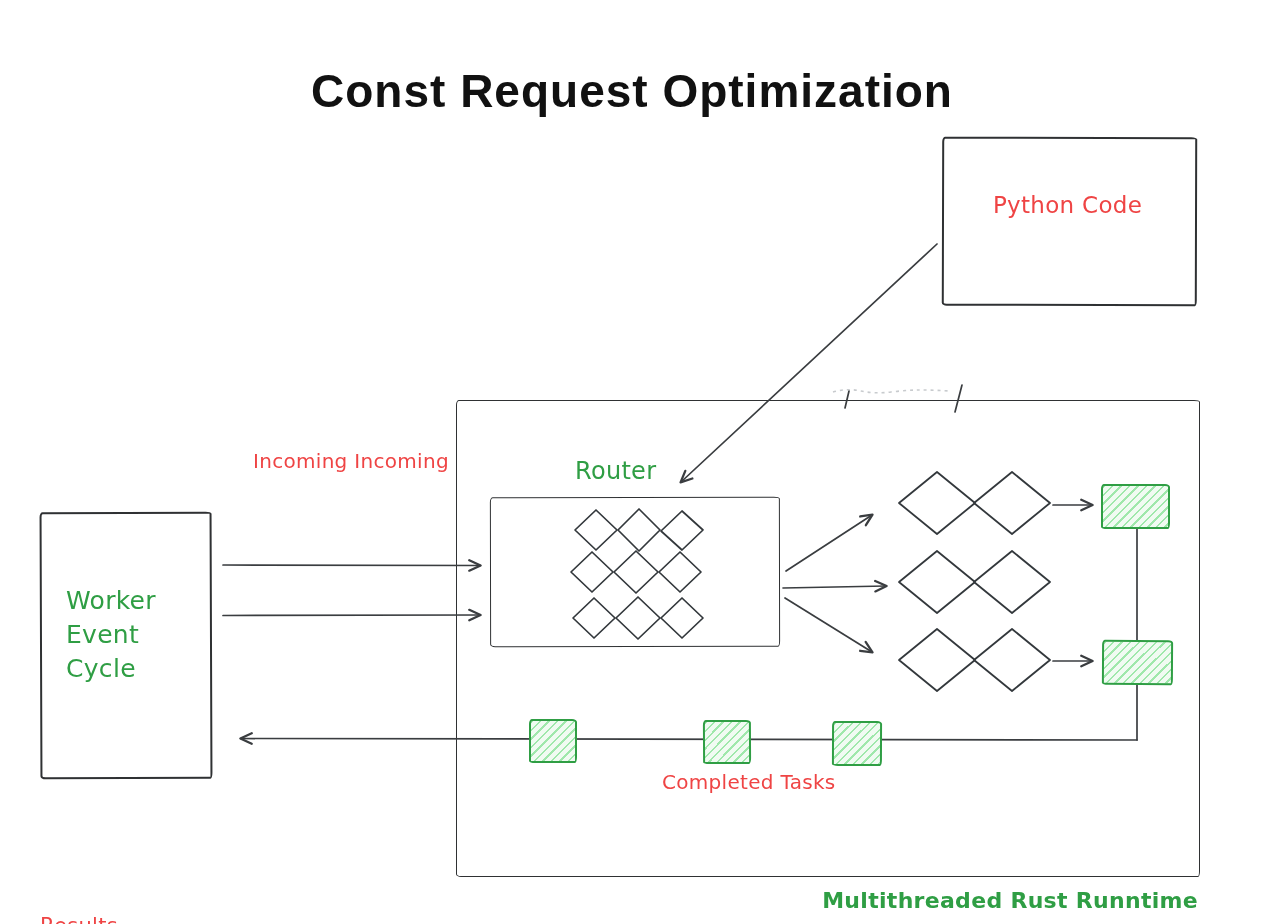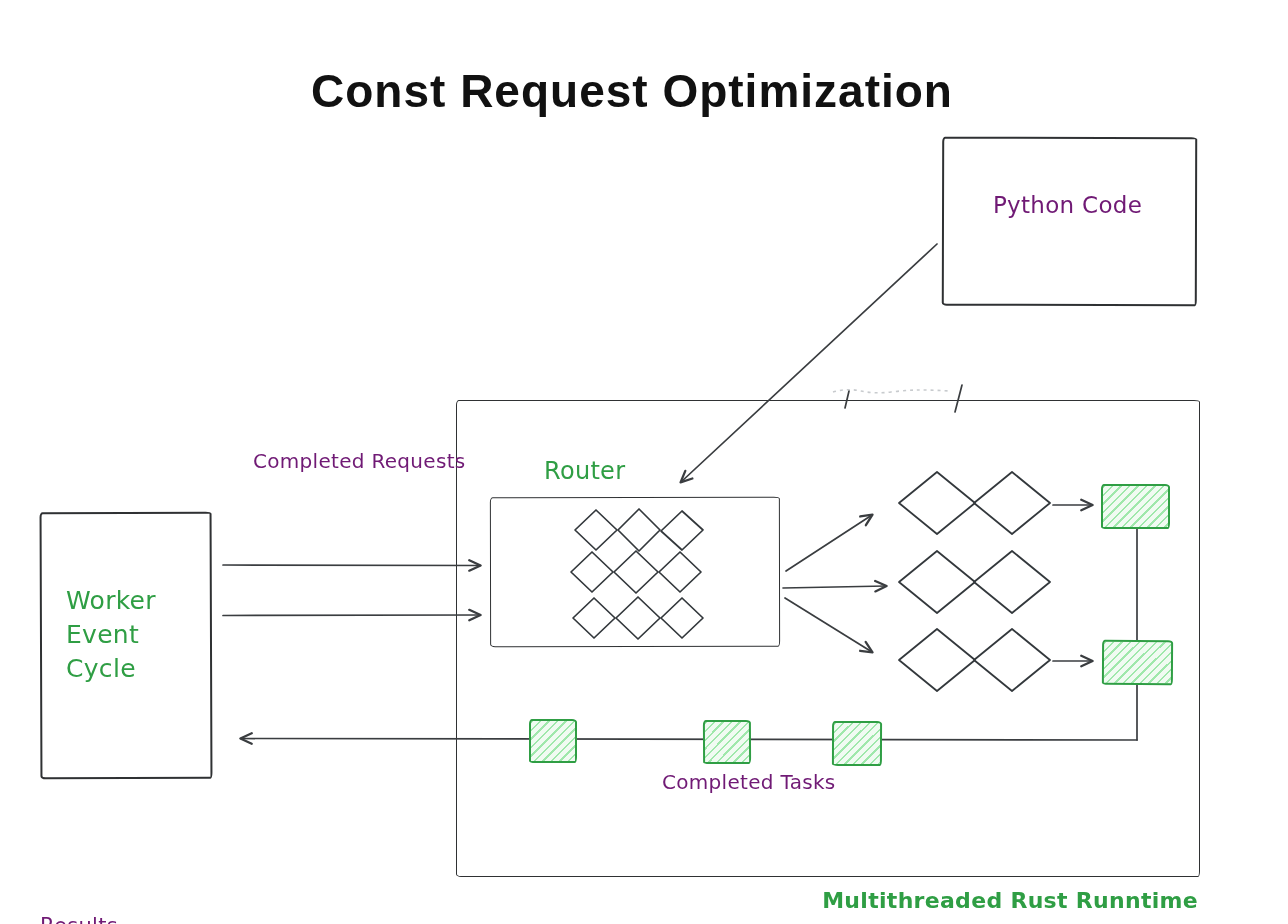--- a/index.html
+++ b/index.html
@@ -33,24 +33,24 @@
   .runtime-box{left:456px;top:400px;width:742px;height:475px;background:transparent;border-width:1.6px;}
   .router-box{left:490px;top:497px;width:288px;height:148px;background:transparent;border-width:1.8px;transform:rotate(-0.1deg);}
   .worker-box{left:40px;top:512px;width:168px;height:263px;transform:rotate(-0.2deg);}
   
   .hand{
     font-family:"DejaVu Sans", sans-serif;
     font-weight:500;
     letter-spacing:0.3px;
     white-space:pre-line;
   }
-  .ink{color:#701a75;}
+  .ink{color:#ef4444;}
   .green{color:#2f9e44;}
   .python-label{left:942px;top:192px;width:251px;text-align:center;font-size:23px;}
-  .router-label{left:544px;top:457px;font-size:24px;}
+  .router-label{left:575px;top:457px;font-size:24px;}
   .worker-label{left:66px;top:584px;width:145px;font-size:25px;line-height:1.35;}
   .incoming-label{left:253px;top:449px;font-size:20px;}
   .completed-label{left:662px;top:770px;font-size:20px;text-align:center;}
   .runtime-label{left:456px;top:888px;width:742px;text-align:right;font-size:22px;font-weight:600;}
   .partial-label{left:40px;top:914px;font-size:21px;}
   
   .gbox{
     background-color:#f0fbf2;
     background-image:repeating-linear-gradient(135deg,
       rgba(105,219,124,0.6) 0px, rgba(105,219,124,0.6) 1.7px,
@@ -130,16 +130,16 @@
 
 <div class="abs gbox gb-top-right"></div>
 <div class="abs gbox gb-bottom-right"></div>
 <div class="abs gbox gb-done-1"></div>
 <div class="abs gbox gb-done-2"></div>
 <div class="abs gbox gb-done-3"></div>
 
 <div class="abs hand ink python-label">Python Code</div>
 <div class="abs hand green router-label">Router</div>
 <div class="abs hand green worker-label">Worker Event Cycle</div>
-<div class="abs hand ink incoming-label">Completed Requests</div>
+<div class="abs hand ink incoming-label">Incoming Incoming</div>
 <div class="abs hand ink completed-label">Completed Tasks</div>
 <div class="abs hand green runtime-label">Multithreaded Rust Runntime</div>
 <div class="abs hand ink partial-label">Results</div>
 
 </body></html>

